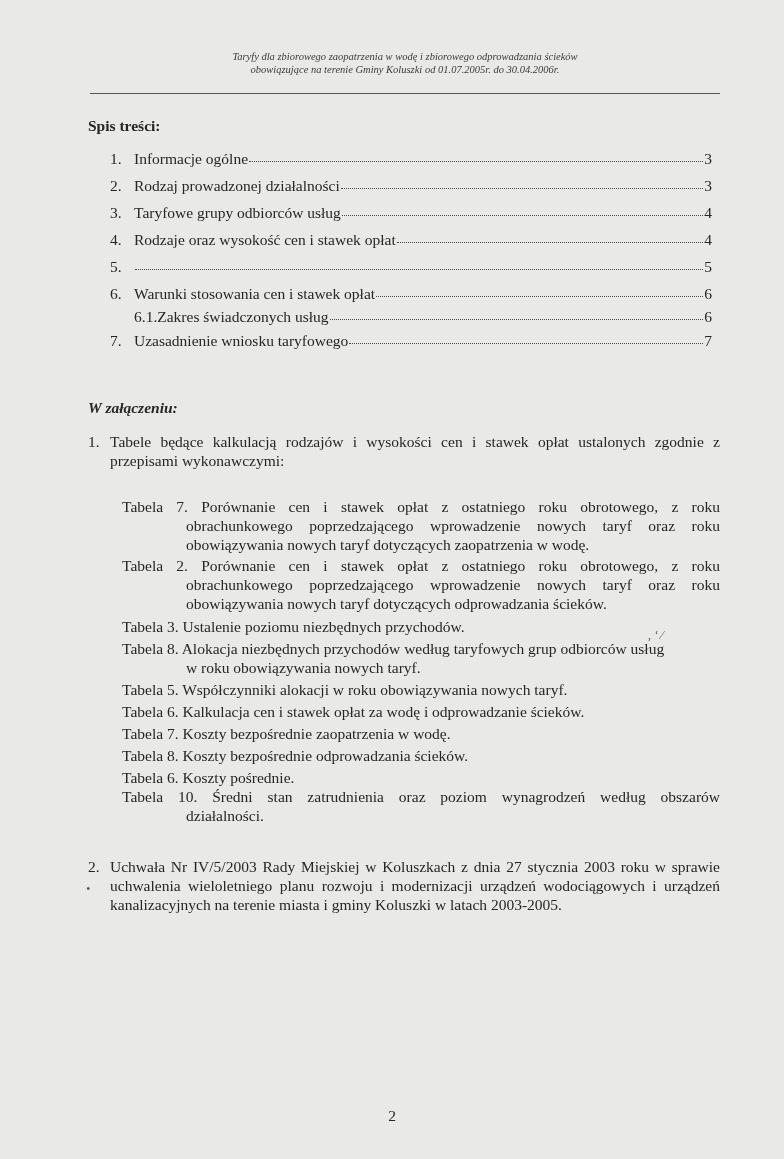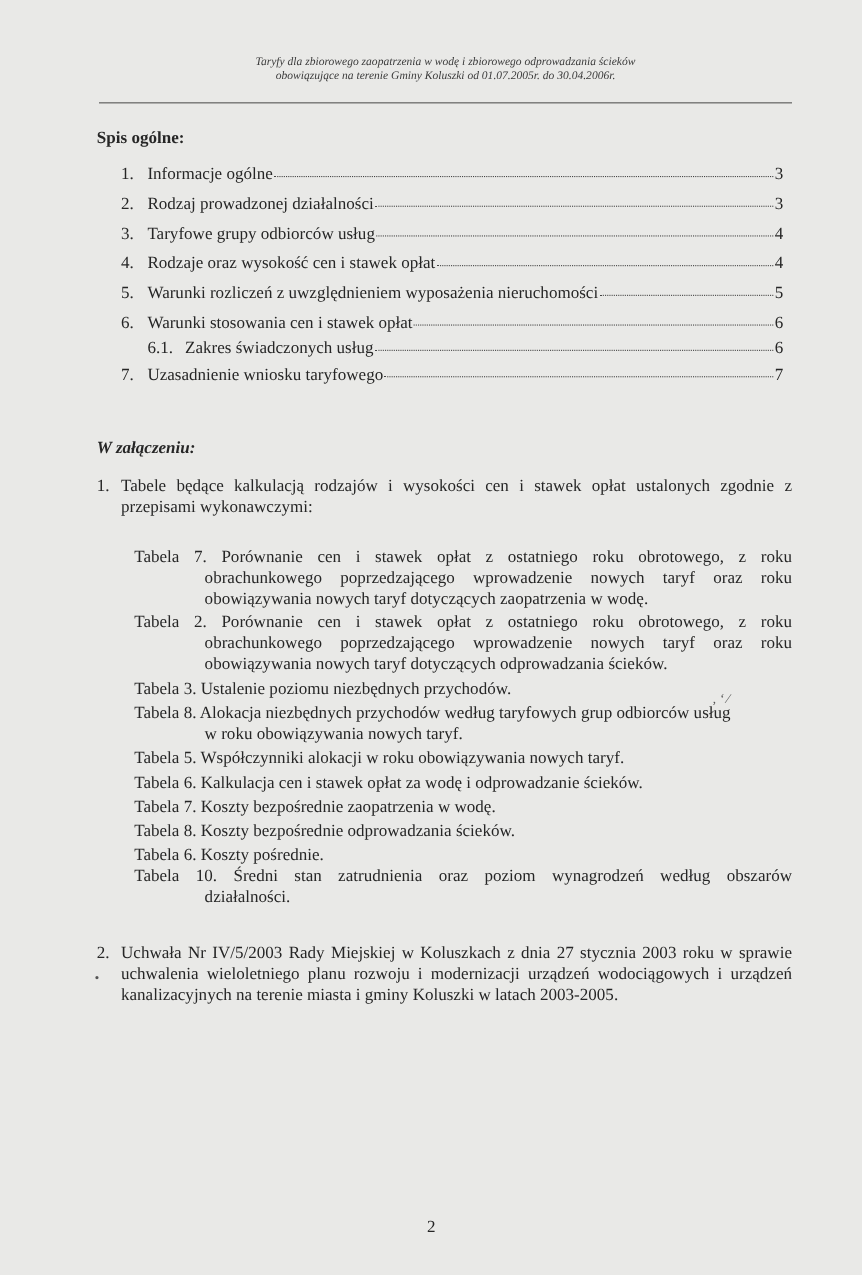--- a/index.html
+++ b/index.html
@@ -64,21 +64,21 @@
 <body>
 
 <div class="page">
 
   <div class="running-header">
     <div>Taryfy dla zbiorowego zaopatrzenia w wodę i zbiorowego odprowadzania ścieków</div>
     <div>obowiązujące na terenie Gminy Koluszki od 01.07.2005r. do 30.04.2006r.</div>
   </div>
   <div class="header-rule"></div>
 
-  <div class="toc-title">Spis ogólne:</div>
+  <div class="toc-title">Spis treści:</div>
 
   <div class="toc">
     <div class="toc-row">
       <span class="toc-num">1.</span>
       <span class="toc-label">Informacje ogólne</span>
       <span class="toc-dots"></span>
       <span class="toc-page">3</span>
     </div>
     <div class="toc-row gap-before">
       <span class="toc-num">2.</span>
@@ -93,33 +93,32 @@
       <span class="toc-page">4</span>
     </div>
     <div class="toc-row gap-before">
       <span class="toc-num">4.</span>
       <span class="toc-label">Rodzaje oraz wysokość cen i stawek opłat</span>
       <span class="toc-dots"></span>
       <span class="toc-page">4</span>
     </div>
     <div class="toc-row gap-before">
       <span class="toc-num">5.</span>
-      <span class="toc-label">Warunki rozliczeń z uwzględnieniem wyposażenia nieruchomości</span>
       <span class="toc-dots"></span>
       <span class="toc-page">5</span>
     </div>
     <div class="toc-row gap-before">
       <span class="toc-num">6.</span>
       <span class="toc-label">Warunki stosowania cen i stawek opłat</span>
       <span class="toc-dots"></span>
       <span class="toc-page">6</span>
     </div>
     <div class="toc-row sub">
       <span class="toc-sub-indent"></span>
-      <span class="toc-label" style="margin-right:11px">6.1.</span>
+      <span class="toc-label" style="margin-right:0">6.1.</span>
       <span class="toc-label">Zakres świadczonych usług</span>
       <span class="toc-dots"></span>
       <span class="toc-page">6</span>
     </div>
     <div class="toc-row gap-before">
       <span class="toc-num">7.</span>
       <span class="toc-label">Uzasadnienie wniosku taryfowego</span>
       <span class="toc-dots"></span>
       <span class="toc-page">7</span>
     </div>

